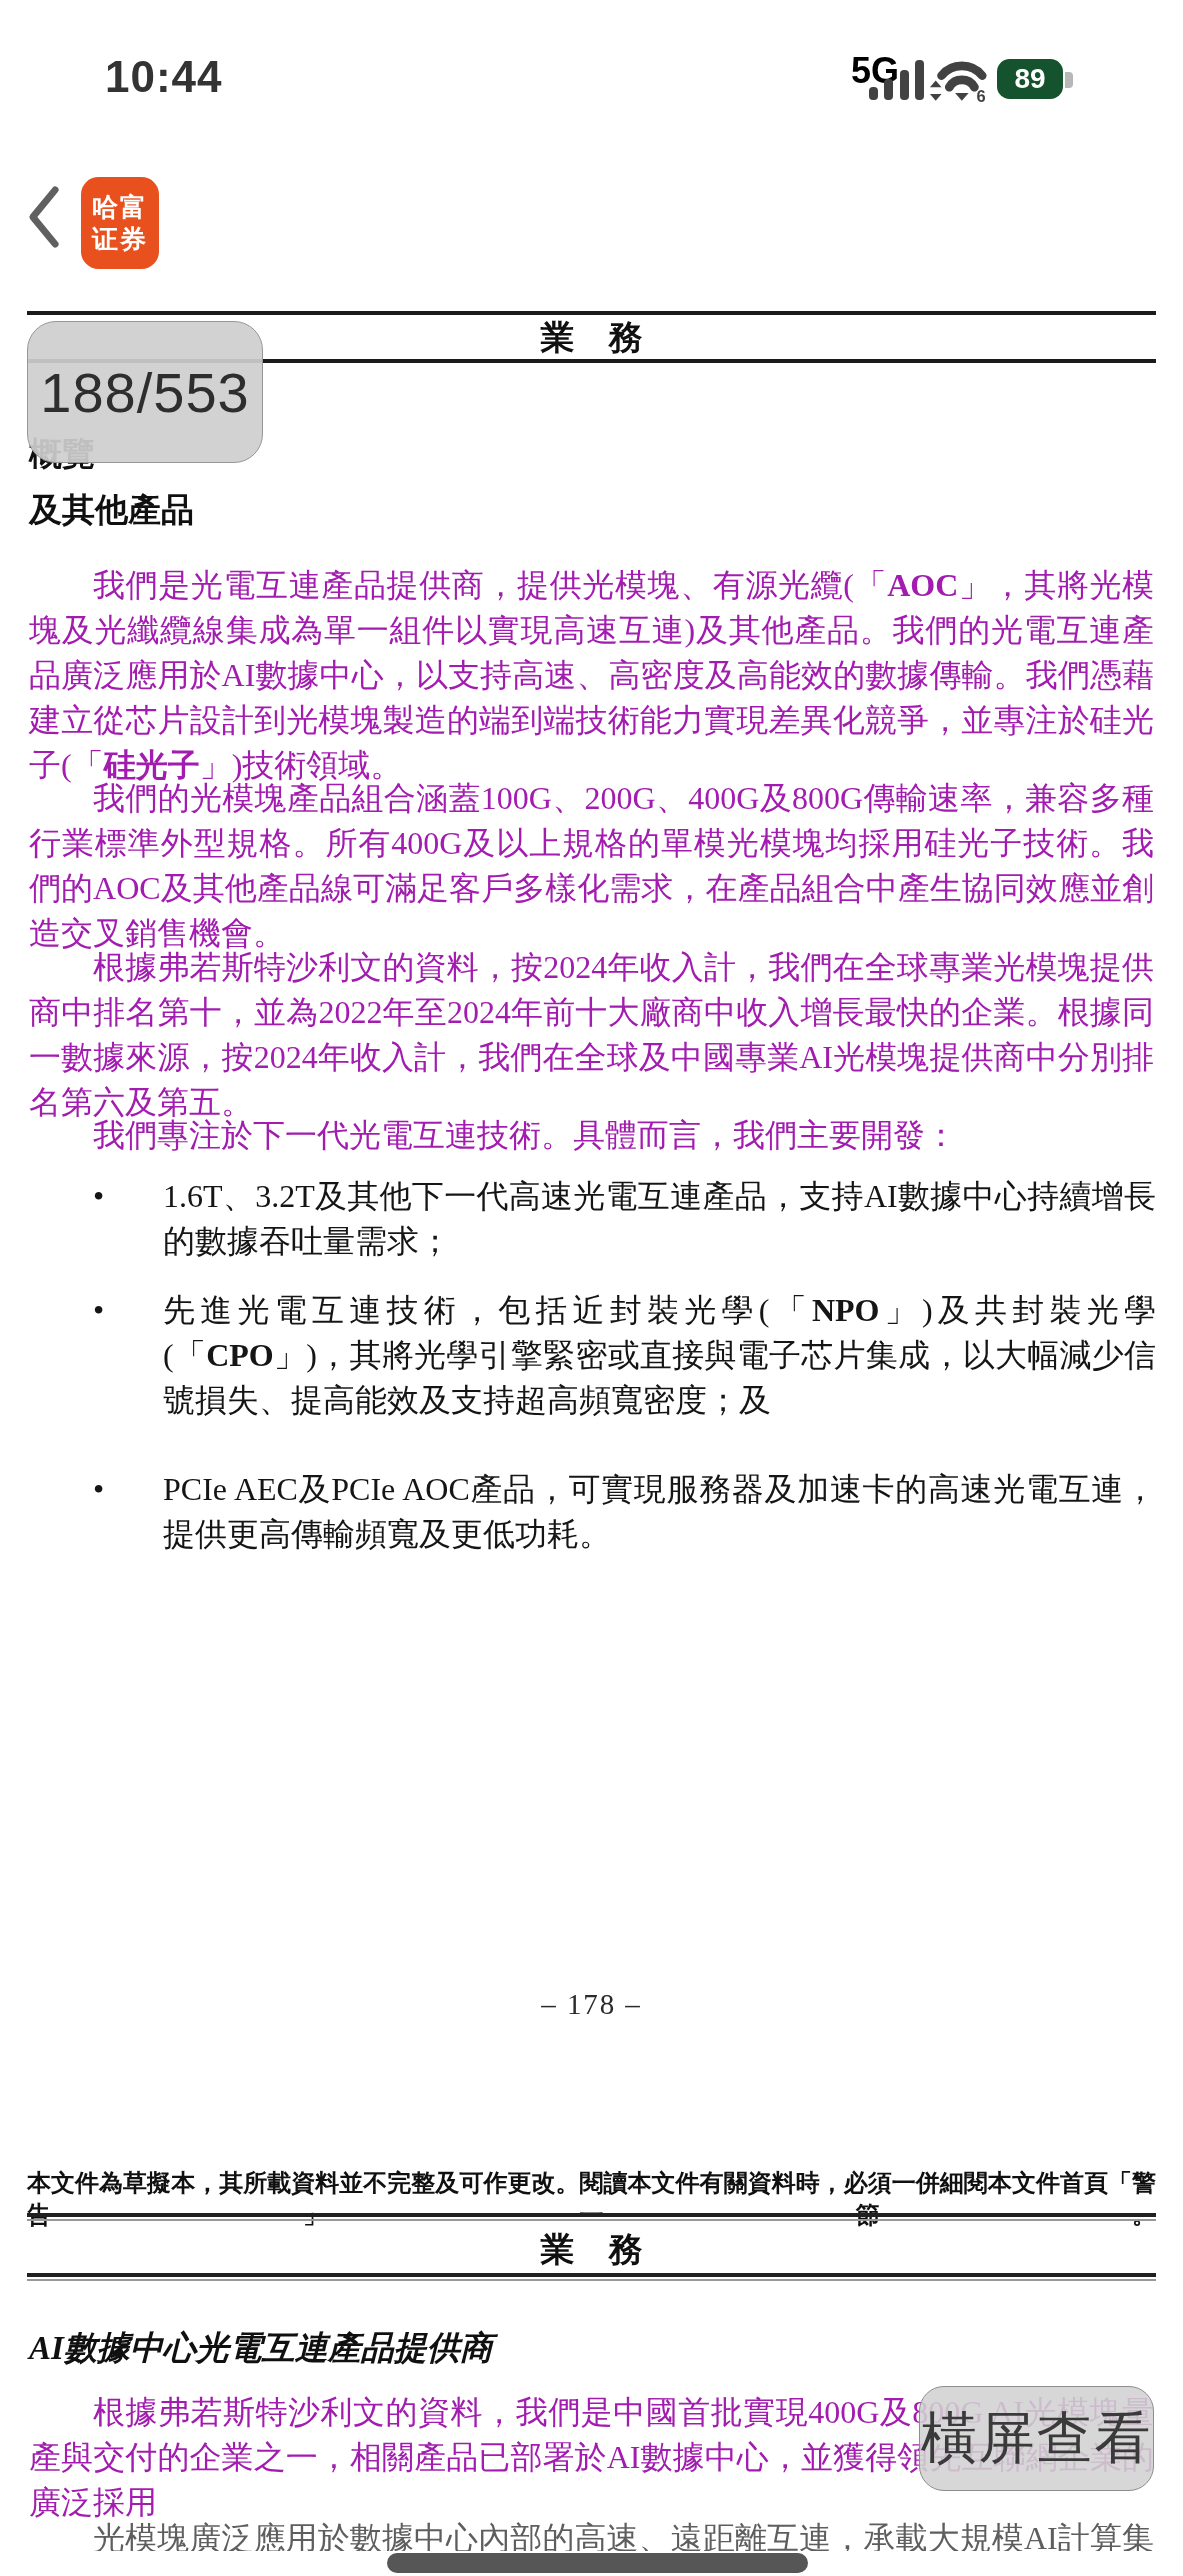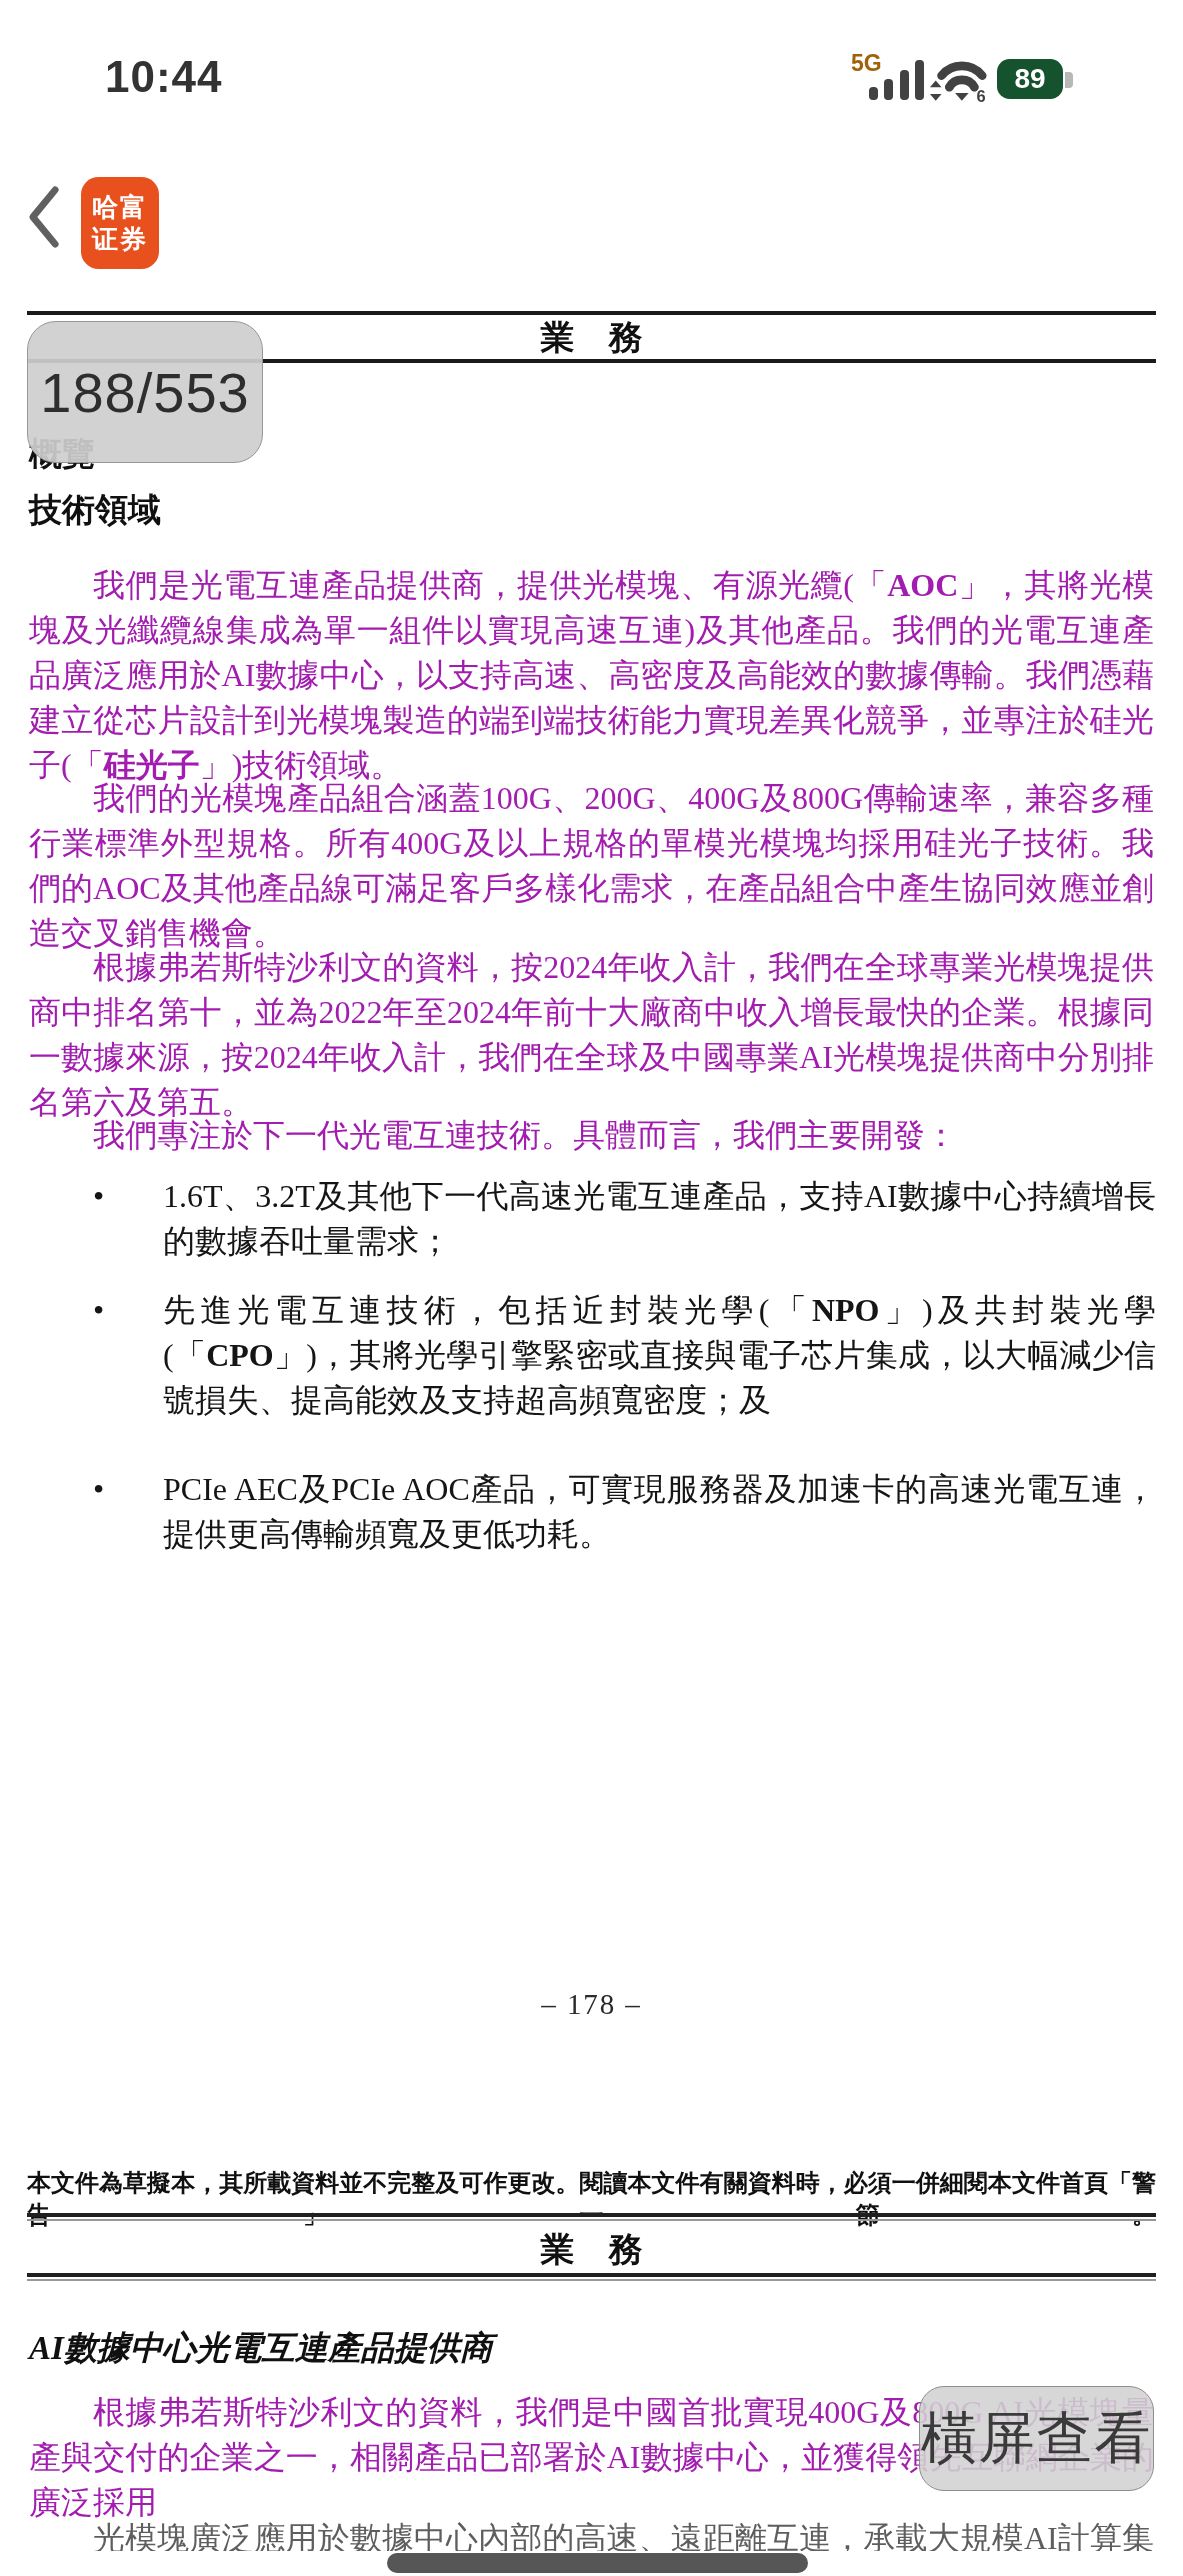--- a/index.html
+++ b/index.html
@@ -5,21 +5,21 @@
   html,body{margin:0;padding:0;}
   body{
     width:1183px;height:2576px;position:relative;overflow:hidden;background:#ffffff;
     font-family:"Liberation Serif","DejaVu Serif",serif;color:#141414;
   }
   .abs{position:absolute;}
   .sans{font-family:"Liberation Sans","DejaVu Sans",sans-serif;}
 
   
   .time{left:105px;top:52px;font-size:44px;font-weight:600;color:#333;letter-spacing:1px;}
-  .net-label{left:851px;top:50px;font-size:23px;font-weight:700;color:#a16207;}
+  .net-label{left:851px;top:50px;font-size:36px;font-weight:700;color:#000000;}
   .sigbars{left:869px;top:60px;width:58px;height:40px;display:flex;align-items:flex-end;gap:6.8px;}
   .sigbars i{display:block;width:8.7px;background:#424242;border-radius:3.9px;}
   .wifi{left:928px;top:57px;}
   .battery{left:997px;top:59px;width:66px;height:40px;background:#14532d;border-radius:12.6px;
            display:flex;align-items:center;justify-content:center;color:#fff;font-size:28px;font-weight:700;}
   .battery-nub{left:1065px;top:72px;width:7.8px;height:15.5px;background:#b8b8b8;border-radius:0 3.9px 3.9px 0;}
 
   
   .logo{left:81px;top:177px;width:78px;height:92px;background:#e8511e;border-radius:17.5px;
         display:flex;flex-direction:column;align-items:center;justify-content:center;color:#fff;
@@ -86,21 +86,21 @@
 <div class="abs logo sans">
   <span>哈富</span>
   <span>证券</span>
 </div>
 
 <div class="abs rule" style="top:311px;"></div>
 <div class="abs doc-h" style="top:315px;">業　務</div>
 <div class="abs rule" style="top:359px;"></div>
 
 <div class="abs h-bold" style="top:432px;">概覽</div>
-<div class="abs h-bold" style="top:488px;">技術領域</div>
+<div class="abs h-bold" style="top:488px;">及其他產品</div>
 
 <div class="abs para" style="top:563px;"><span>我們是光電互連產品提供商，提供光模塊、有源光纜(「</span><span class="rb">AOC</span><span>」，其將光模塊及光纖纜線集成為單一組件以實現高速互連)及其他產品。我們的光電互連產品廣泛應用於AI數據中心，以支持高速、高密度及高能效的數據傳輸。我們憑藉建立從芯片設計到光模塊製造的端到端技術能力實現差異化競爭，並專注於硅光子(「</span><span class="rb">硅光子</span><span>」)技術領域。</span></div>
 <div class="abs para" style="top:776px;"><span>我們的光模塊產品組合涵蓋100G、200G、400G及800G傳輸速率，兼容多種行業標準外型規格。所有400G及以上規格的單模光模塊均採用硅光子技術。我們的AOC及其他產品線可滿足客戶多樣化需求，在產品組合中產生協同效應並創造交叉銷售機會。</span></div>
 <div class="abs para" style="top:945px;"><span>根據弗若斯特沙利文的資料，按2024年收入計，我們在全球專業光模塊提供商中排名第十，並為2022年至2024年前十大廠商中收入增長最快的企業。根據同一數據來源，按2024年收入計，我們在全球及中國專業AI光模塊提供商中分別排名第六及第五。</span></div>
 <div class="abs para" style="top:1113px;"><span>我們專注於下一代光電互連技術。具體而言，我們主要開發：</span></div>
 
 <div class="abs bullet" style="top:1174px;">
   <span class="mk">•</span>
   <div class="bt"><span>1.6T、3.2T及其他下一代高速光電互連產品，支持AI數據中心持續增長的數據吞吐量需求；</span></div>
 </div>

